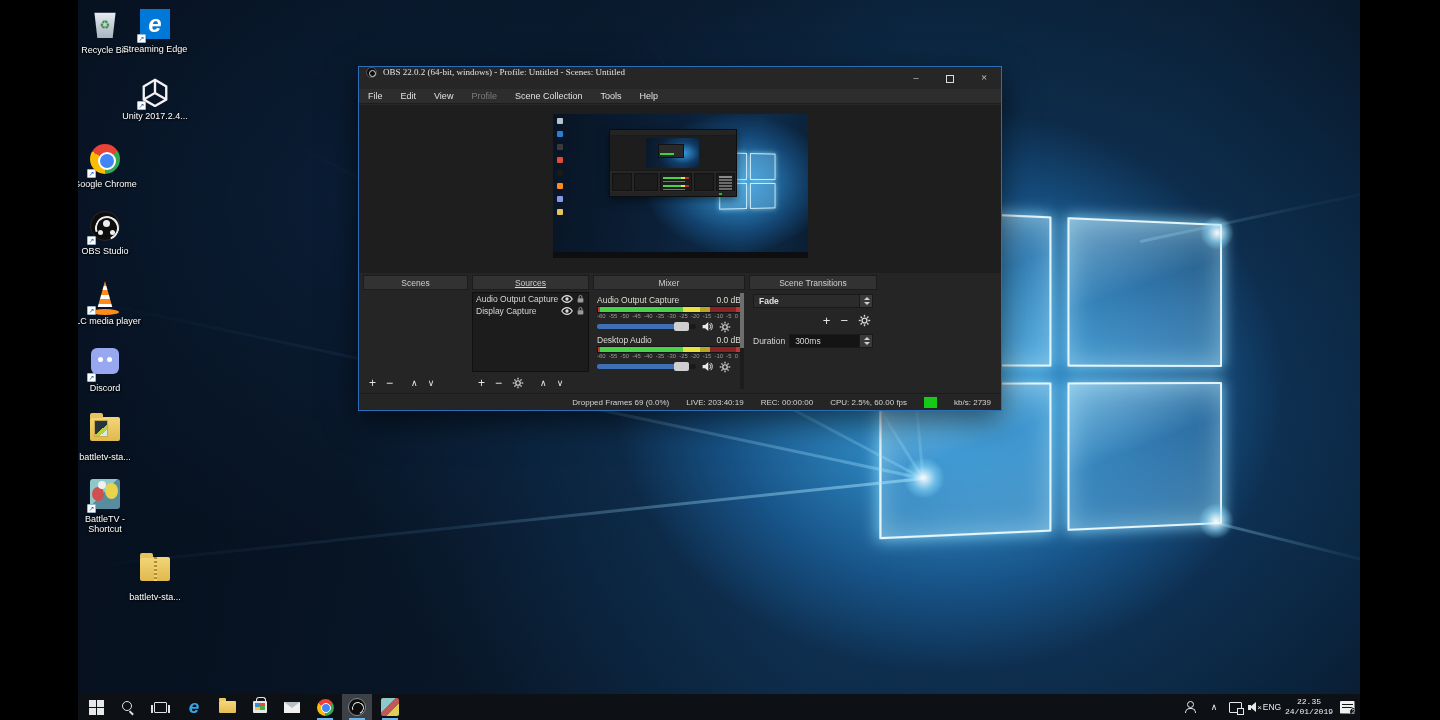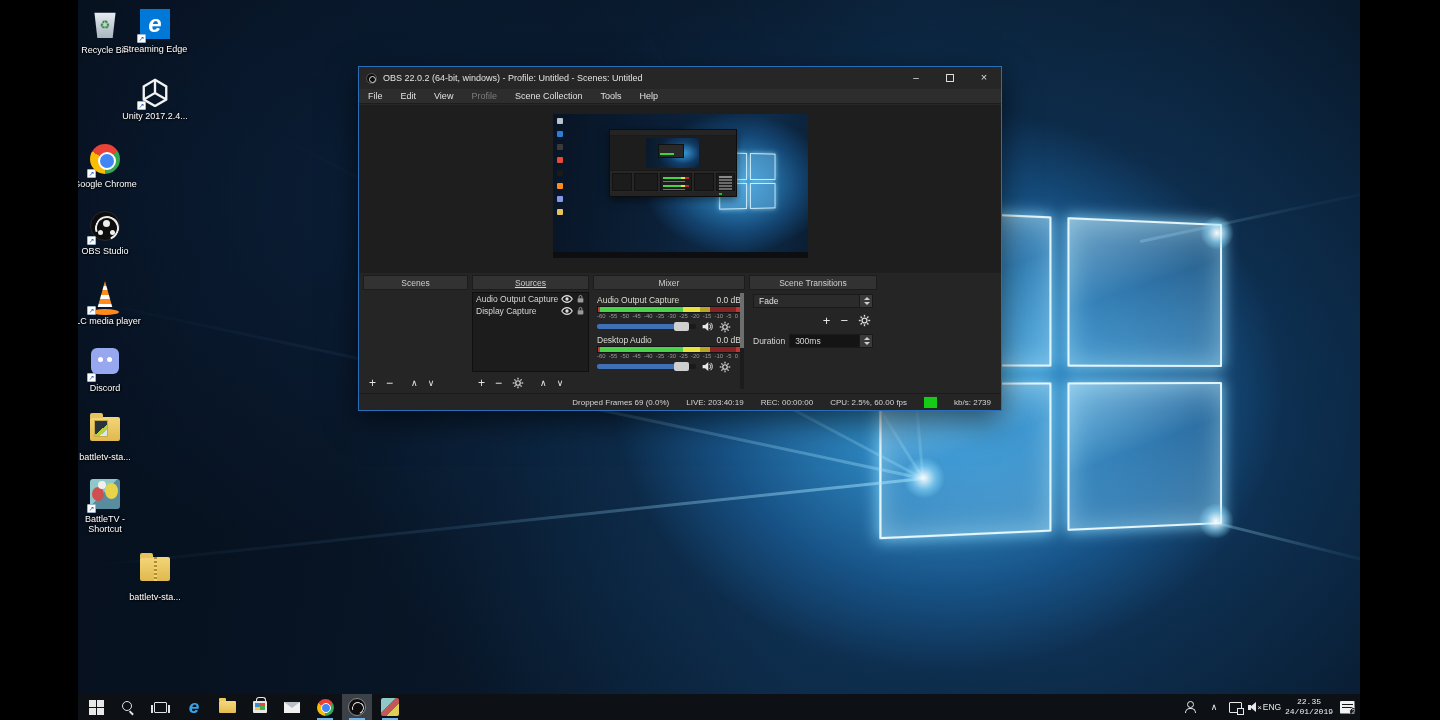--- a/index.html
+++ b/index.html
@@ -65,21 +65,21 @@
   .ico-folder .zip { position:absolute; left:14px; top:0; width:3px; height:24px;
     background:repeating-linear-gradient(#b08c2e 0 2px, #f3d678 2px 4px); }
   .ico-btv { width:30px; height:30px; margin:1px auto 0; border-radius:3px; position:relative; overflow:hidden;
     background:linear-gradient(135deg,#8ec8c8 0 45%, #5a8ca0 45% 100%); }
   .ico-btv i { position:absolute; border-radius:50%; }
 
   
   #obs { position:absolute; left:358px; top:66px; width:644px; height:345px; background:#272727;
     border:1px solid #2a6db8; box-shadow:0 10px 30px rgba(0,0,0,.6); z-index:5; }
   #titlebar { position:absolute; left:0; top:0; right:0; height:22px; background:#262626;
-    display:flex; align-items:center; color:#e2e2e2; font-size:9px; }
+    display:flex; align-items:flex-start; color:#e2e2e2; font-size:9px;font-family:Liberation Serif, serif; }
   .obs-mini-logo { width:11px; height:11px; margin:0 6px 0 7px; border-radius:50%; background:#0c0c0c;
     border:1px solid #555; position:relative; }
   .obs-mini-logo::after { content:""; position:absolute; left:2px; top:2px; width:5px; height:5px;
     border:1px solid #ddd; border-radius:50%; }
   .cap-btn { width:34px; height:22px; text-align:center; line-height:21px; color:#dcdcdc; font-size:10px; }
   .cap-box { display:inline-block; width:8px; height:8px; border:1px solid #dcdcdc; vertical-align:middle; }
   #menubar { position:absolute; left:0; top:22px; right:0; height:15px; background:#2d2d2d;
     display:flex; align-items:center; color:#e0e0e0; font-size:9px; border-bottom:1px solid #1d1d1d; }
   #menubar span { padding:0 9px; }
   #menubar .dim { color:#7d7d7d; }
@@ -134,21 +134,21 @@
   .ticks { display:flex; justify-content:space-between; height:7px; font-size:6px; color:#9a9a9a;
     transform:scaleX(.98); transform-origin:left; }
   .mx-srow { display:flex; align-items:center; gap:5px; height:13px; }
   .mx-slider { position:relative; width:99px; height:5px; background:#1a1a1a; border-radius:2px; }
   .mx-fill { position:absolute; left:0; top:0; bottom:0; width:82%; background:#3f6fb5; border-radius:2px; }
   .mx-handle { position:absolute; left:78%; top:-2px; width:15px; height:9px; background:#cfcfcf; border-radius:2px; }
   .mx-scroll { position:absolute; right:1px; top:18px; bottom:3px; width:4px; background:#1c1c1c; }
   .mx-scroll i { display:block; width:4px; height:55px; background:#6e6e6e; }
   
   .dd { position:relative; margin:4px 4px 0 4px; height:14px; background:#2b2b2b; border:1px solid #1a1a1a;
-    line-height:13px; padding-left:5px; color:#e0e0e0; }
+    line-height:13px; padding-left:5px; color:#e0e0e0;font-weight:bold; }
   .spin { position:absolute; right:0; top:0; bottom:0; width:13px; background:#3a3a3a; border-left:1px solid #1a1a1a; }
   .spin::before, .spin::after { content:""; position:absolute; left:3.5px; border-left:3px solid transparent; border-right:3px solid transparent; }
   .spin::before { top:2px; border-bottom:3px solid #cfcfcf; }
   .spin::after { bottom:2px; border-top:3px solid #cfcfcf; }
   .tr-tools { display:flex; justify-content:flex-end; align-items:center; gap:10px; margin:5px 6px 0 0; font-size:13px; color:#e8e8e8; }
   .tr-dur { display:flex; align-items:center; gap:4px; margin:6px 4px 0 4px; }
   .tr-dur .inp { position:relative; flex:1; height:14px; background:#141414; border:1px solid #1a1a1a; line-height:13px; padding-left:5px; }
   
   .cbtn { display:block; margin:2px 3px; height:14px; background:#4d4d4d; border:1px solid #3a3a3a; border-radius:1px;
     color:#e2e2e2; text-align:center; line-height:13px; }

